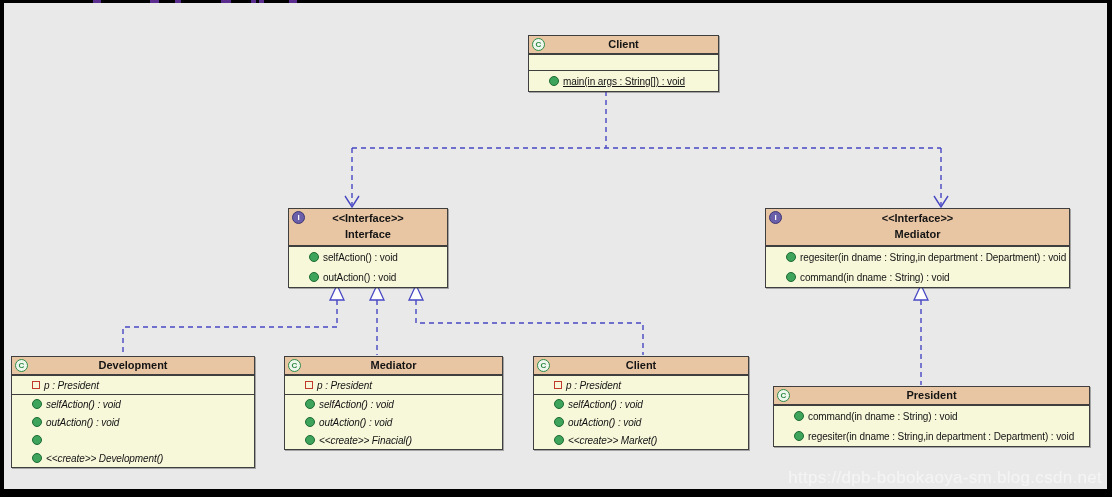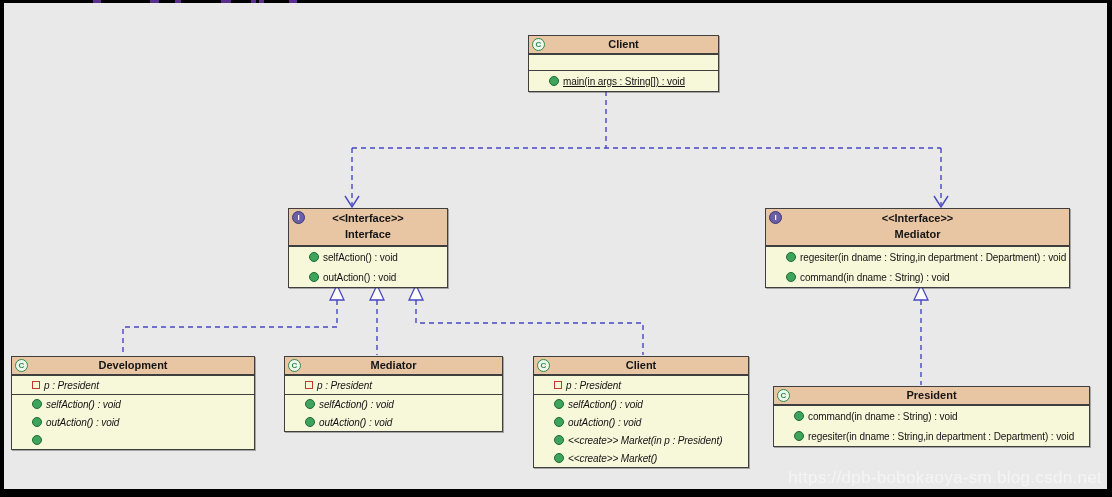--- a/index.html
+++ b/index.html
@@ -145,20 +145,24 @@
         <span class="dot"></span>
         <span>selfAction() : void</span>
       </div>
       <div class="row short">
         <span class="dot"></span>
         <span>outAction() : void</span>
       </div>
       <div class="row short">
         <span class="dot"></span>
       </div>
+      <div class="row short">
+        <span class="dot"></span>
+        <span>&lt;&lt;create&gt;&gt; Development()</span>
+      </div>
     </div>
   </div>
 
   <div class="box" style="left:284px;top:356px;width:219px;">
     <div class="hdr single">
       <span class="badge cls">C</span>
       <span>Mediator</span>
     </div>
     <div class="sec">
       <div class="row short">
@@ -168,20 +172,24 @@
     </div>
     <div class="sec">
       <div class="row short">
         <span class="dot"></span>
         <span>selfAction() : void</span>
       </div>
       <div class="row short">
         <span class="dot"></span>
         <span>outAction() : void</span>
       </div>
+      <div class="row short">
+        <span class="dot"></span>
+        <span>&lt;&lt;create&gt;&gt; Finacial()</span>
+      </div>
     </div>
   </div>
 
   <div class="box" style="left:533px;top:356px;width:216px;">
     <div class="hdr single">
       <span class="badge cls">C</span>
       <span>Client</span>
     </div>
     <div class="sec">
       <div class="row short">
@@ -190,24 +198,20 @@
       </div>
     </div>
     <div class="sec">
       <div class="row short">
         <span class="dot"></span>
         <span>selfAction() : void</span>
       </div>
       <div class="row short">
         <span class="dot"></span>
         <span>outAction() : void</span>
-      </div>
-      <div class="row short">
-        <span class="dot"></span>
-        <span>&lt;&lt;create&gt;&gt; Market(in p : President)</span>
       </div>
       <div class="row short">
         <span class="dot"></span>
         <span>&lt;&lt;create&gt;&gt; Market()</span>
       </div>
     </div>
   </div>
 
   <div class="box" style="left:773px;top:386px;width:317px;">
     <div class="hdr single">

